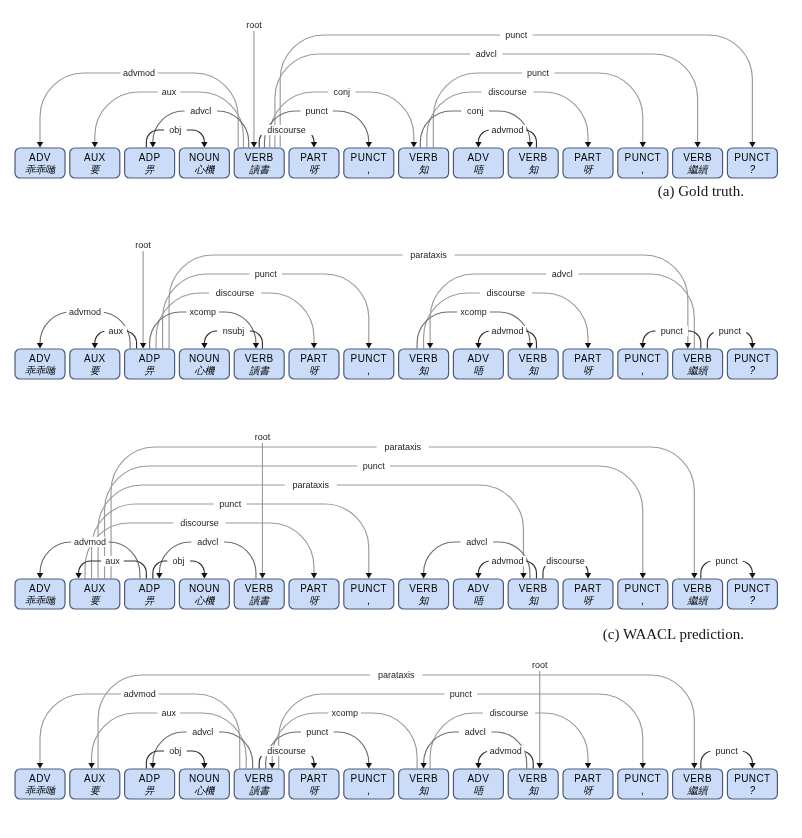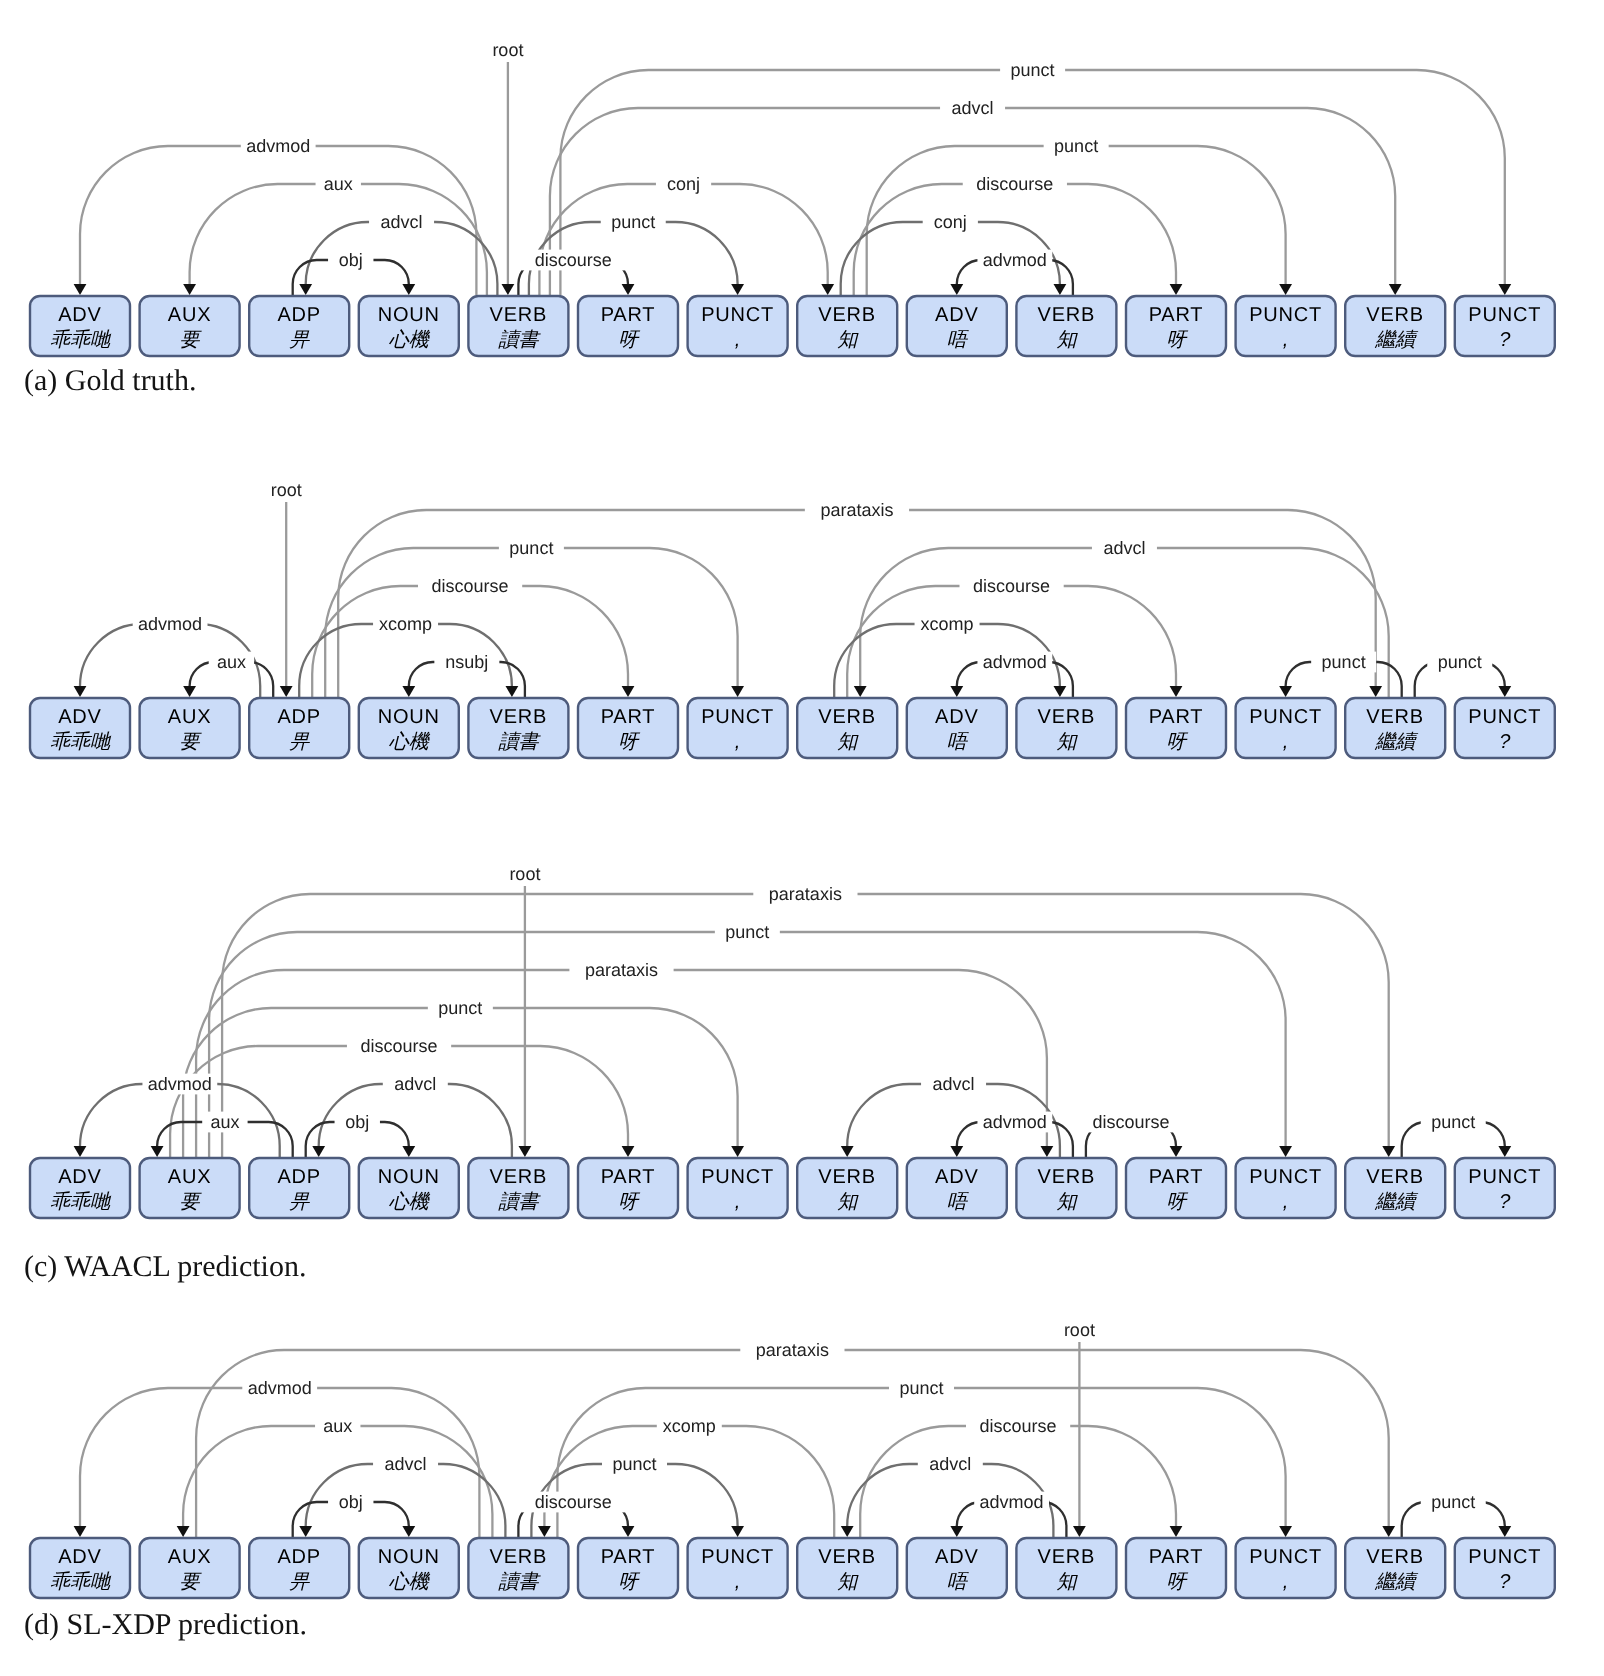--- a/index.html
+++ b/index.html
@@ -1,19 +1,19 @@
 <!DOCTYPE html>
 <html><head>
 <meta charset="utf-8">
 <style>
   html,body{margin:0;padding:0;background:#ffffff;}
   .page{position:relative;width:802px;height:838px;background:#ffffff;overflow:hidden;
         font-family:"Liberation Sans",sans-serif;}
   .fig-svg{position:absolute;left:0;top:0;}
-  .caption{position:absolute;left:12px;width:744px;text-align:left;
+  .caption{position:absolute;left:0;width:744px;text-align:right;
            font-family:"Liberation Serif",serif;font-size:15px;color:#141414;}
   .cap-a{top:183px;} .cap-b{top:385px;} .cap-c{top:614px;margin-top:12px;} .cap-d{top:805px;}
   text{font-family:"Liberation Sans",sans-serif;}
   .arc-label-text{font-size:9px;fill:#222222;}
   .pos-text{font-size:10px;fill:#000000;letter-spacing:.4px;}
   .form-text{font-size:10px;fill:#000000;font-style:italic;}
 </style>
 </head>
 <body>
 
@@ -527,14 +527,13 @@
         </g>
         <g>
           <rect x="727.4" y="769" width="50" height="30" rx="5" ry="5" fill="#cbdcf8" stroke="#4d5b7c" stroke-width="1.2"></rect>
           <text x="752.4" y="781.5" text-anchor="middle" class="pos-text">PUNCT</text>
           <text x="752.4" y="794" text-anchor="middle" class="form-text">?</text>
         </g>
       </g>
     </svg>
   <div class="caption cap-a">(a) Gold truth.</div>
   <div class="caption cap-c">(c) WAACL prediction.</div>
-  <div class="caption cap-d">(d) SL-XDP prediction.</div>
 </div>
 
 </body></html>

